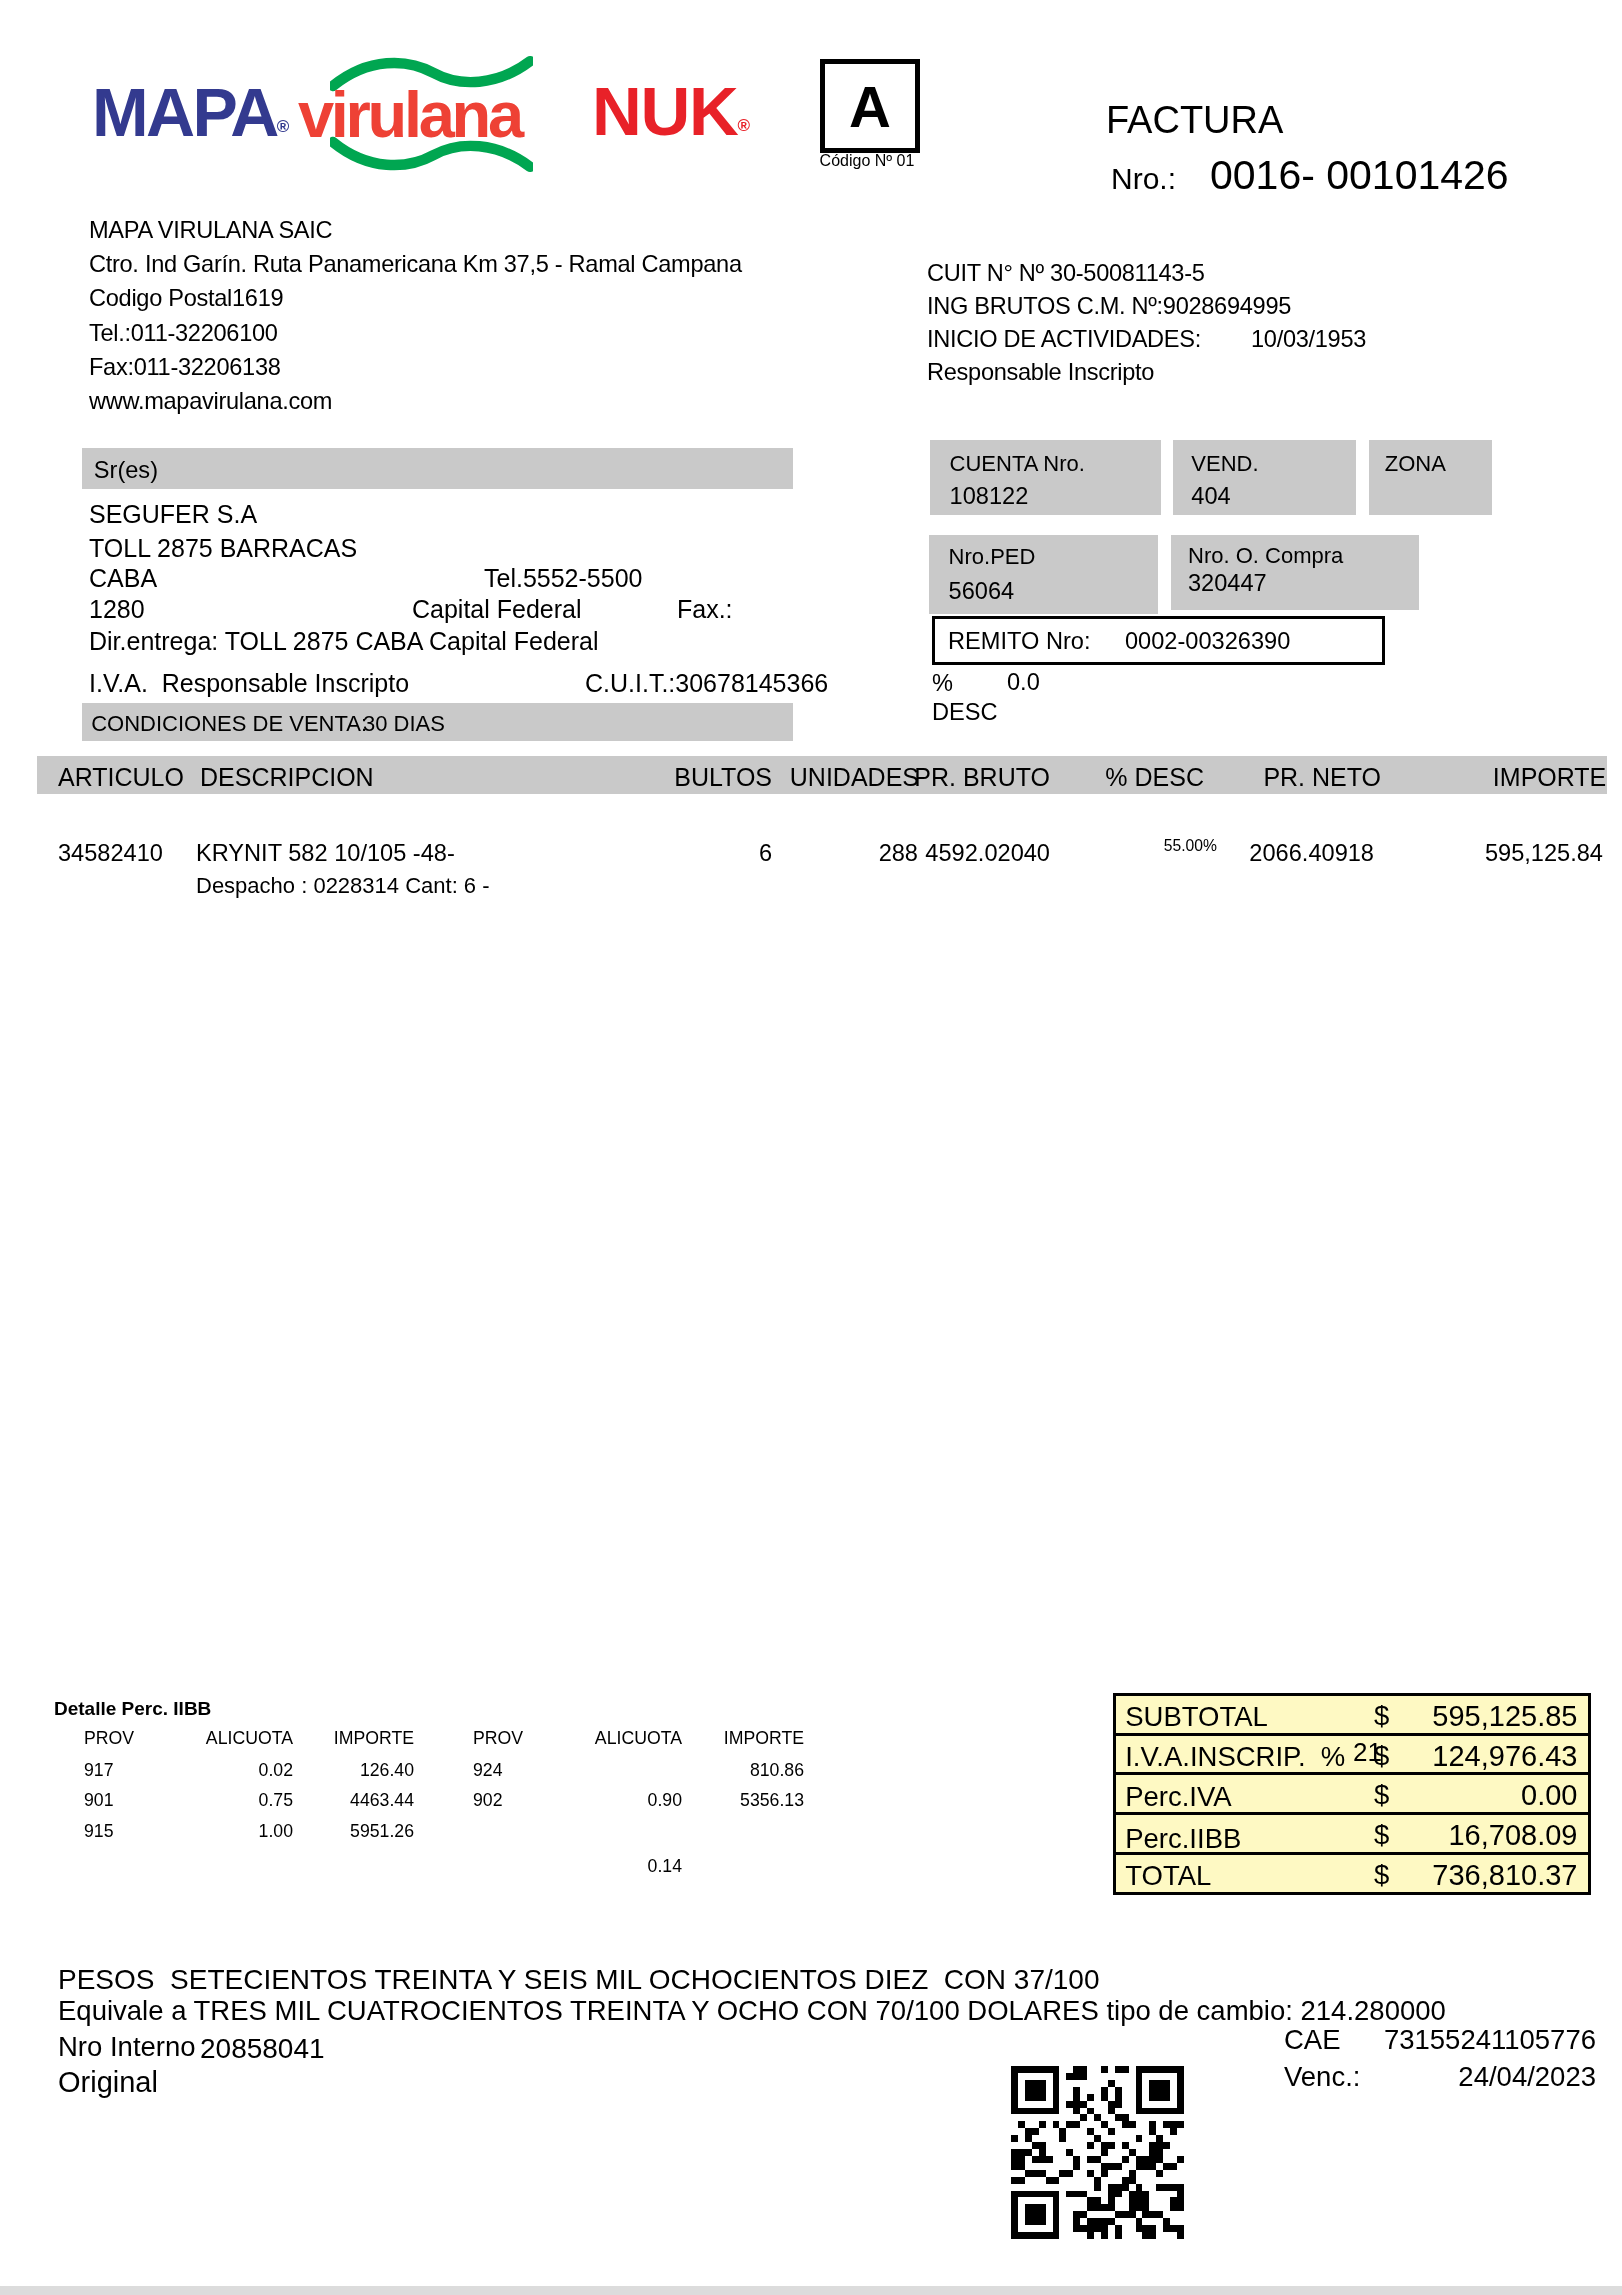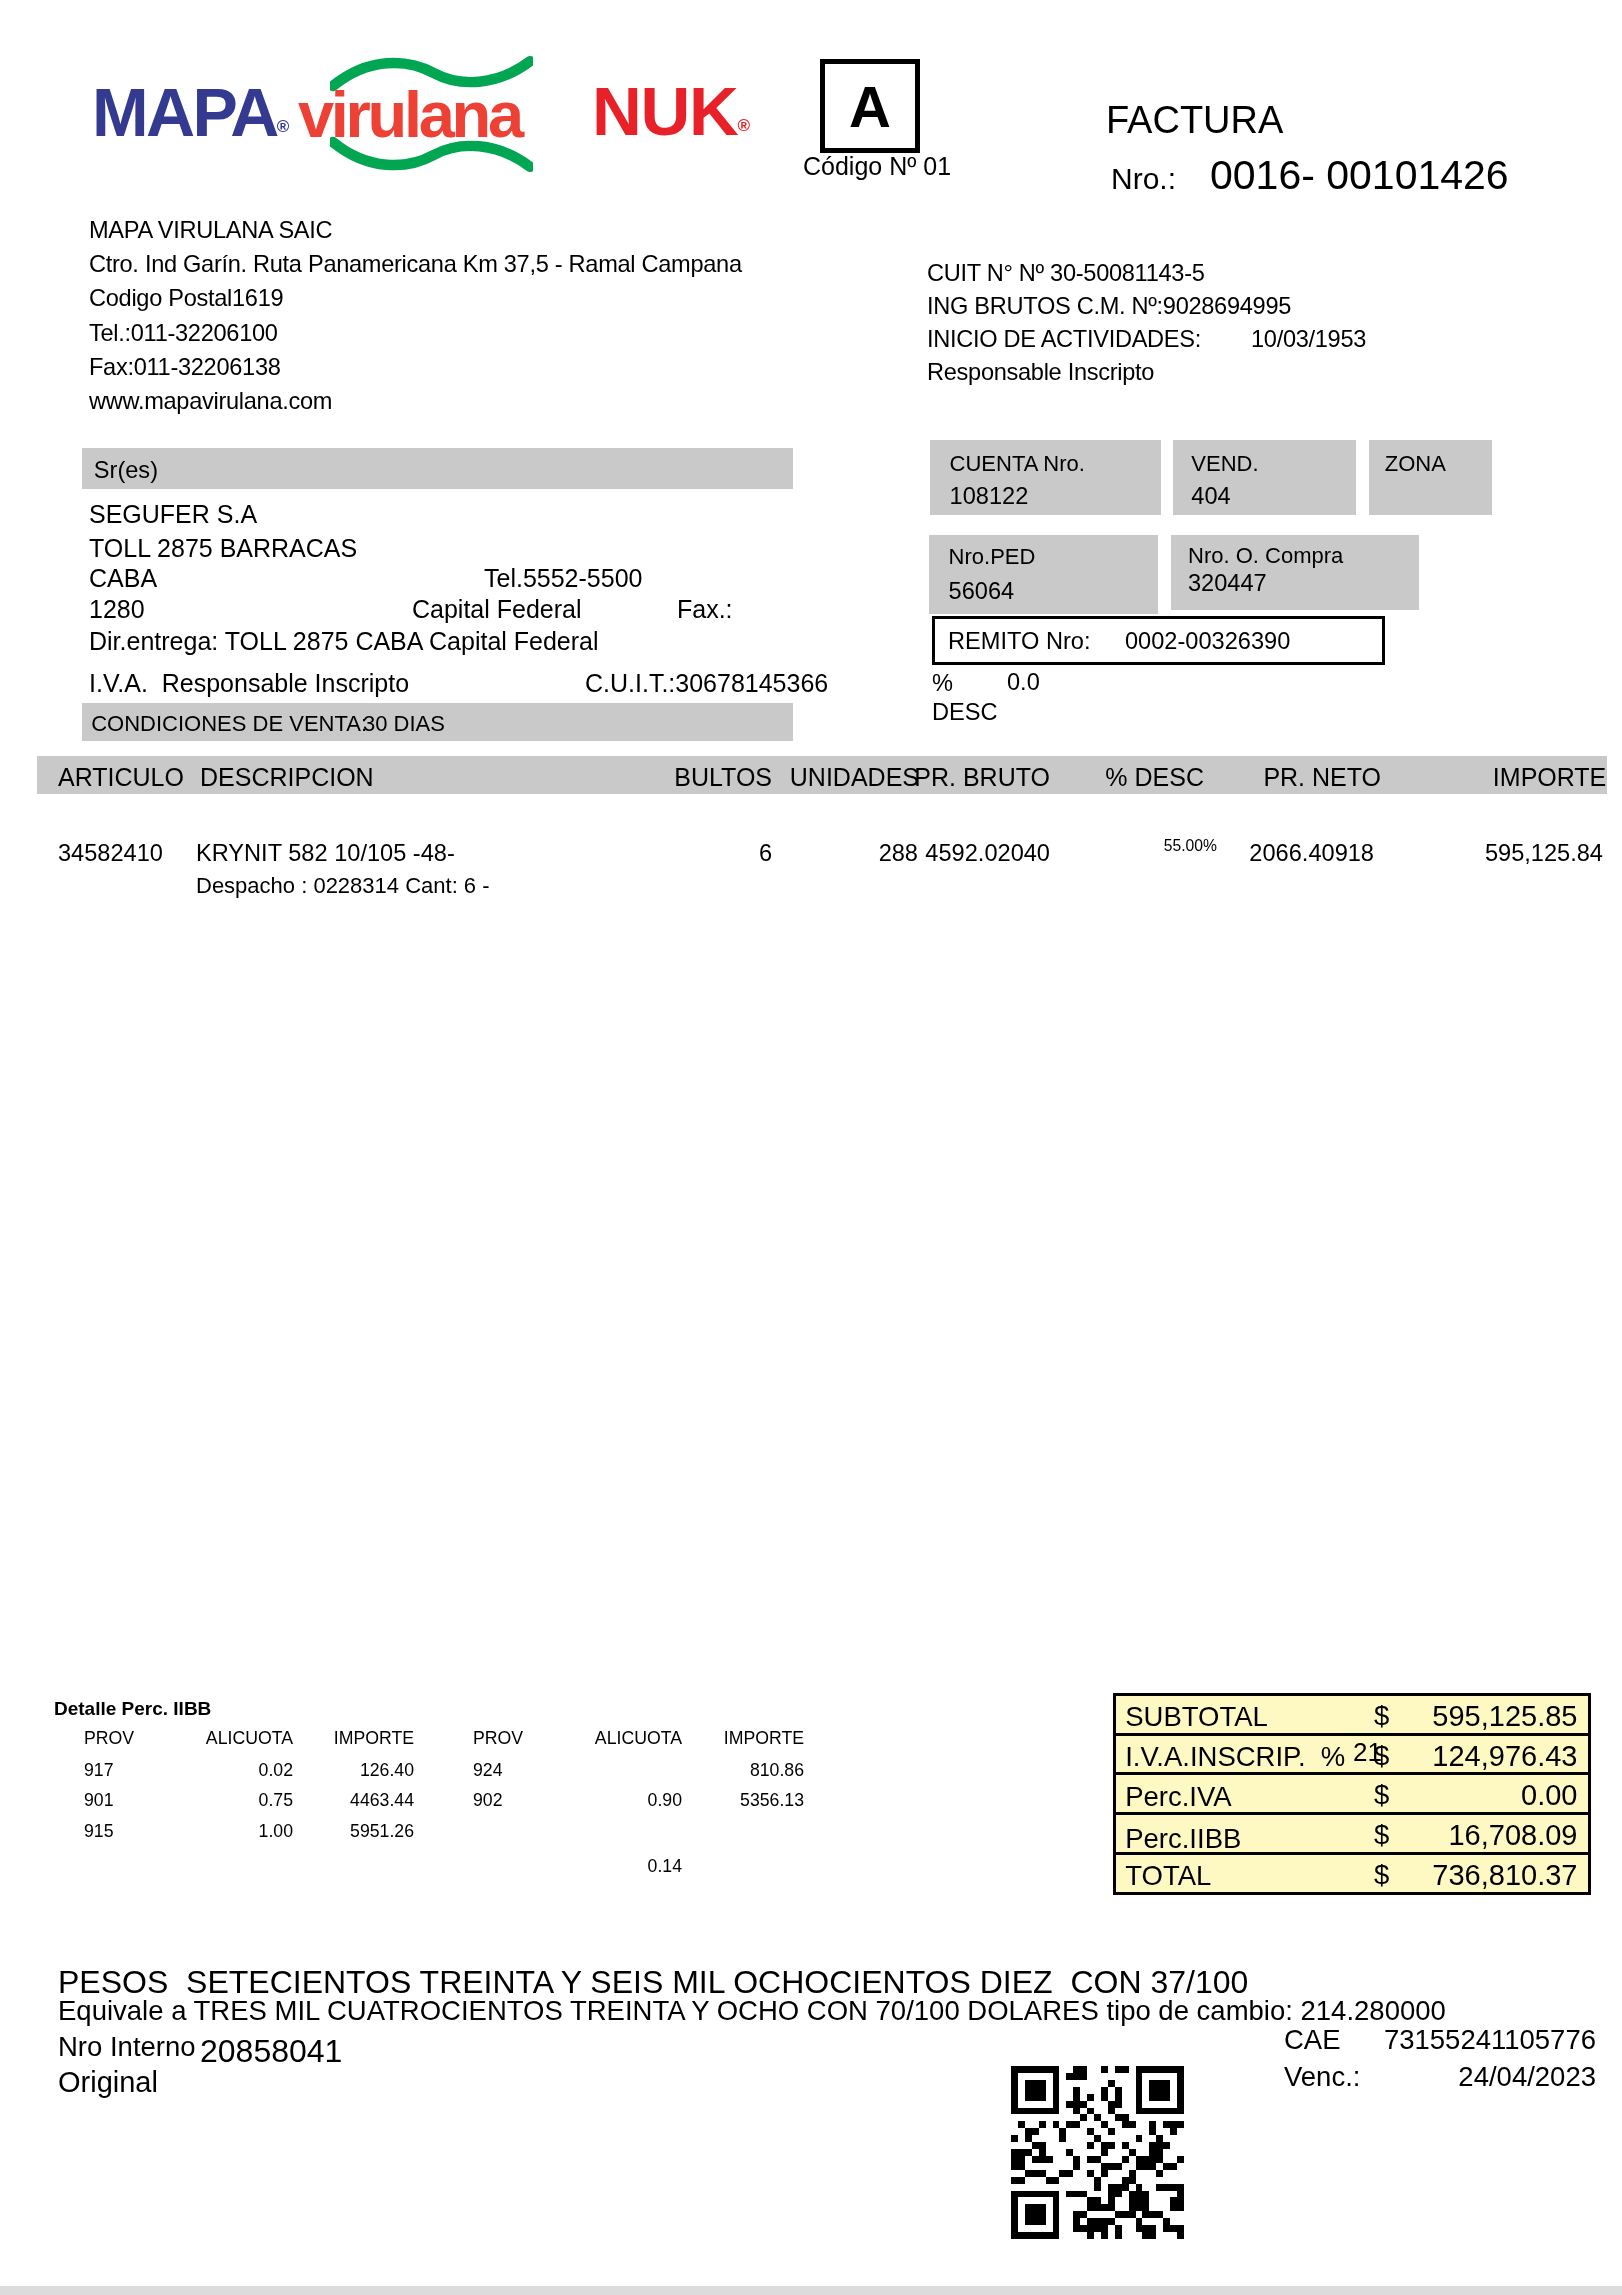--- a/index.html
+++ b/index.html
@@ -1,22 +1,22 @@
 <!DOCTYPE html>
 <html style="font-size:10.5px"><head>
 <meta charset="utf-8">
 <style>
   html,body{margin:0;padding:0;background:#fff;}
   .page{position:relative;width:1622px;height:2295px;background:#fff;overflow:hidden;
         font-family:"Liberation Sans",sans-serif;color:#000;}
   .abs{position:absolute;white-space:nowrap;}
   .gray{background:#c9c9c9;}
   .pre{white-space:pre;}
-  .t24{font-size:15.7px}.t27{font-size:17.7px}.t29{font-size:19px}.t30{font-size:25px}
-  .t34{font-size:22px}.t36{font-size:23.6px}.t38{font-size:25px}.t40{font-size:32px}
+  .t24{font-size:15.7px}.t27{font-size:17.7px}.t29{font-size:19px}.t30{font-size:16px}
+  .t34{font-size:22px}.t36{font-size:23.6px}.t38{font-size:25px}.t40{font-size:28px}
   .t42{font-size:27.5px}.t44{font-size:29px}.t46{font-size:30px}.t58{font-size:38px}.t62{font-size:41px}
   .b{font-weight:bold}
   .mapa{font-size:68px;font-weight:bold;color:#333a8f;letter-spacing:-2.6px;}
   .viru{font-size:65px;font-weight:bold;color:#ee4135;letter-spacing:-3.3px;}
   .nuk{font-size:69px;font-weight:bold;color:#e82128;letter-spacing:-1.3px;}
   .reg{font-size:17px;vertical-align:super;font-weight:bold;}
   .letterbox{display:flex;align-items:center;justify-content:center;border:5.9px solid #000;
              width:90px;height:84px;font-size:58px;font-weight:bold;background:#fff;}
   .infobox{position:absolute;background:#c9c9c9;}
   .infobox .lbl{position:absolute;font-size:22px;}

